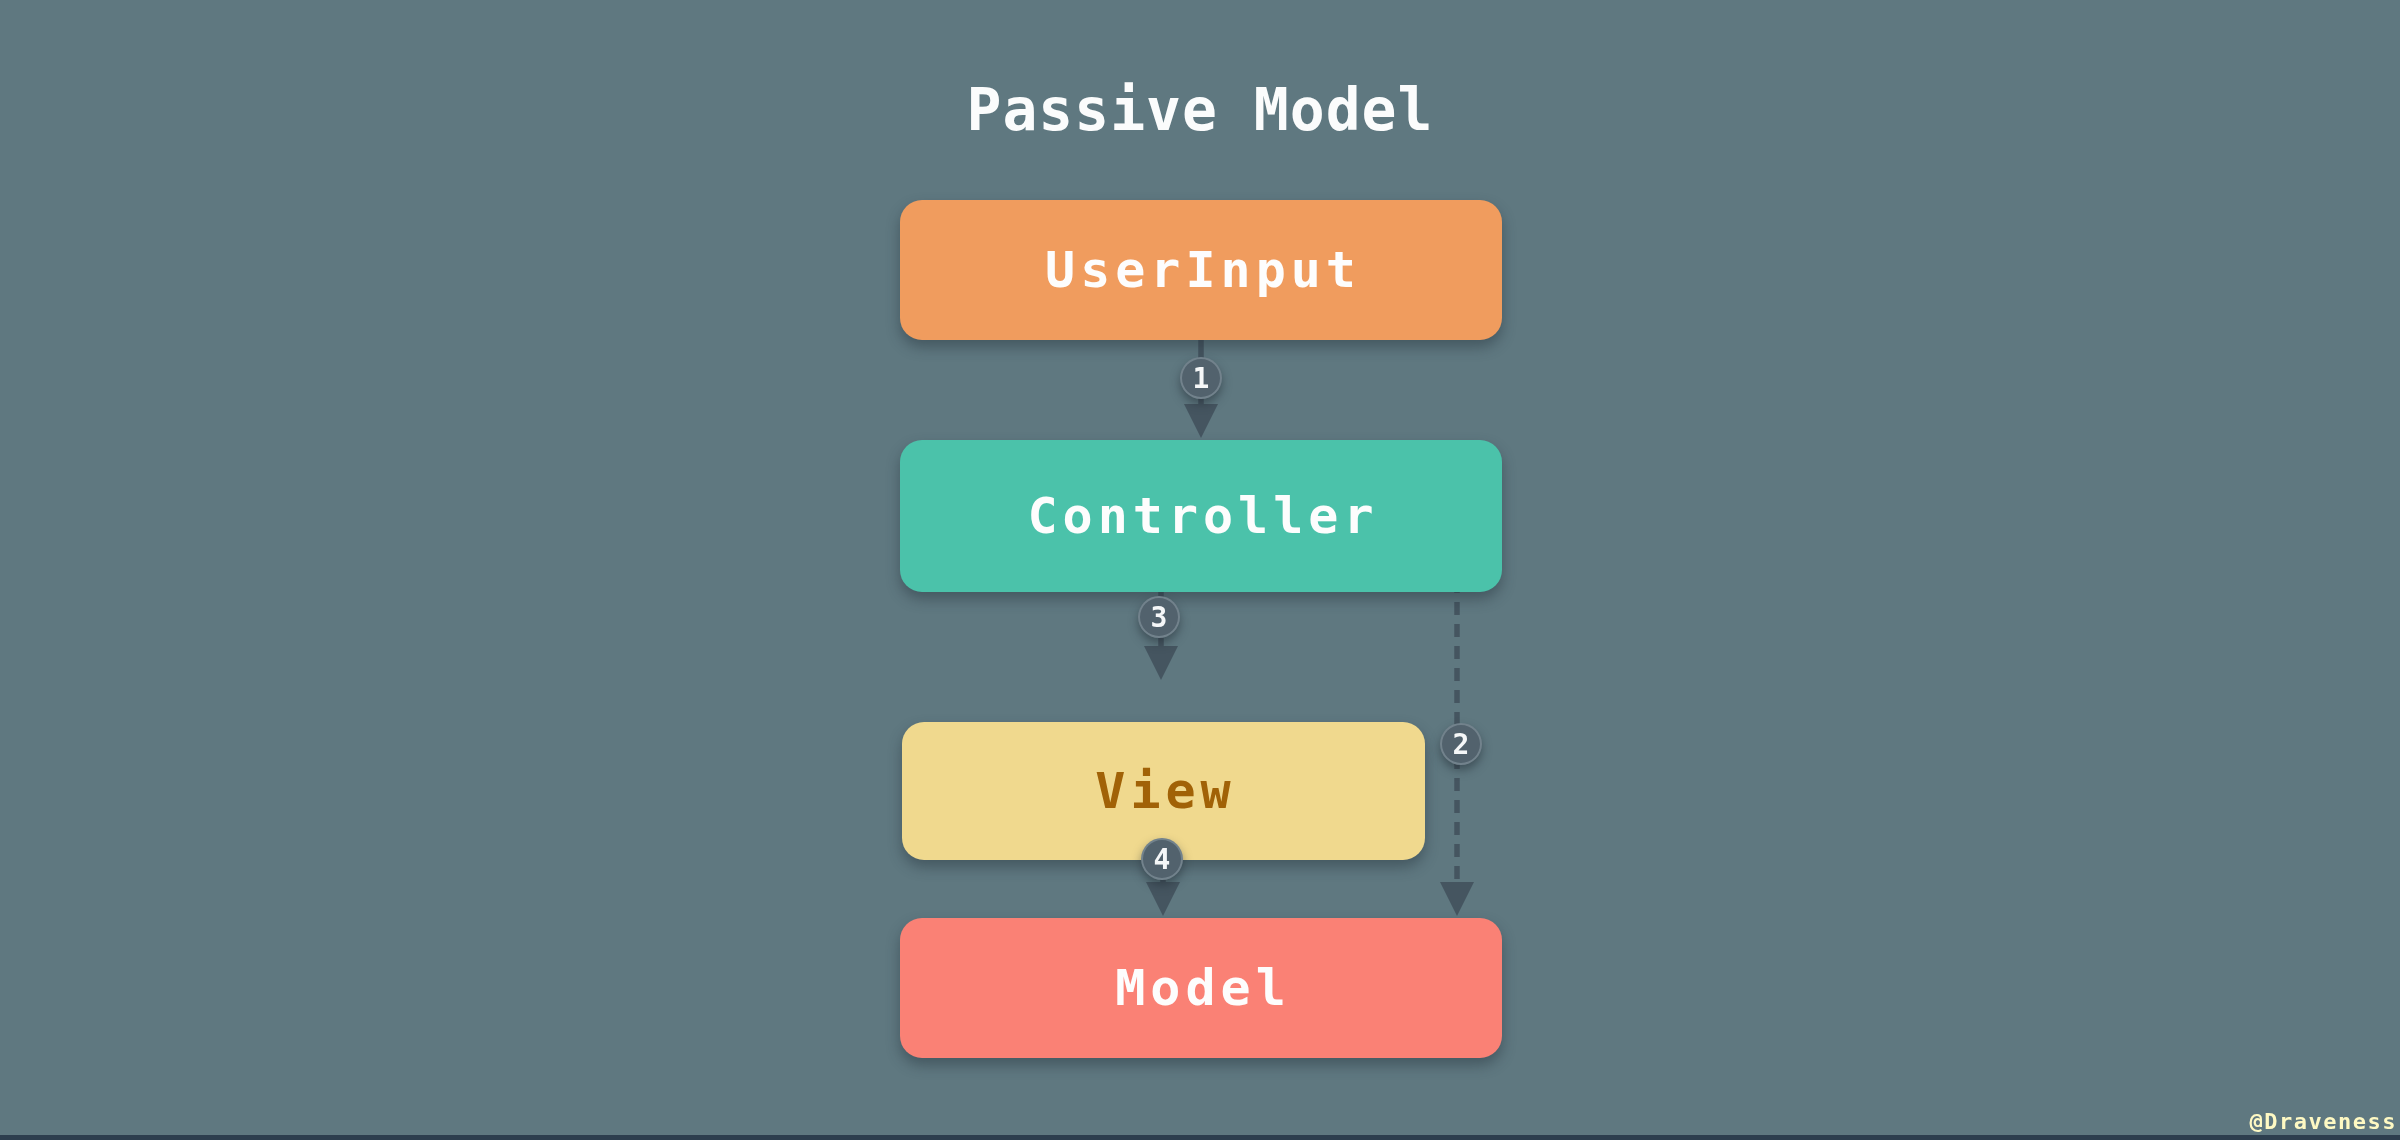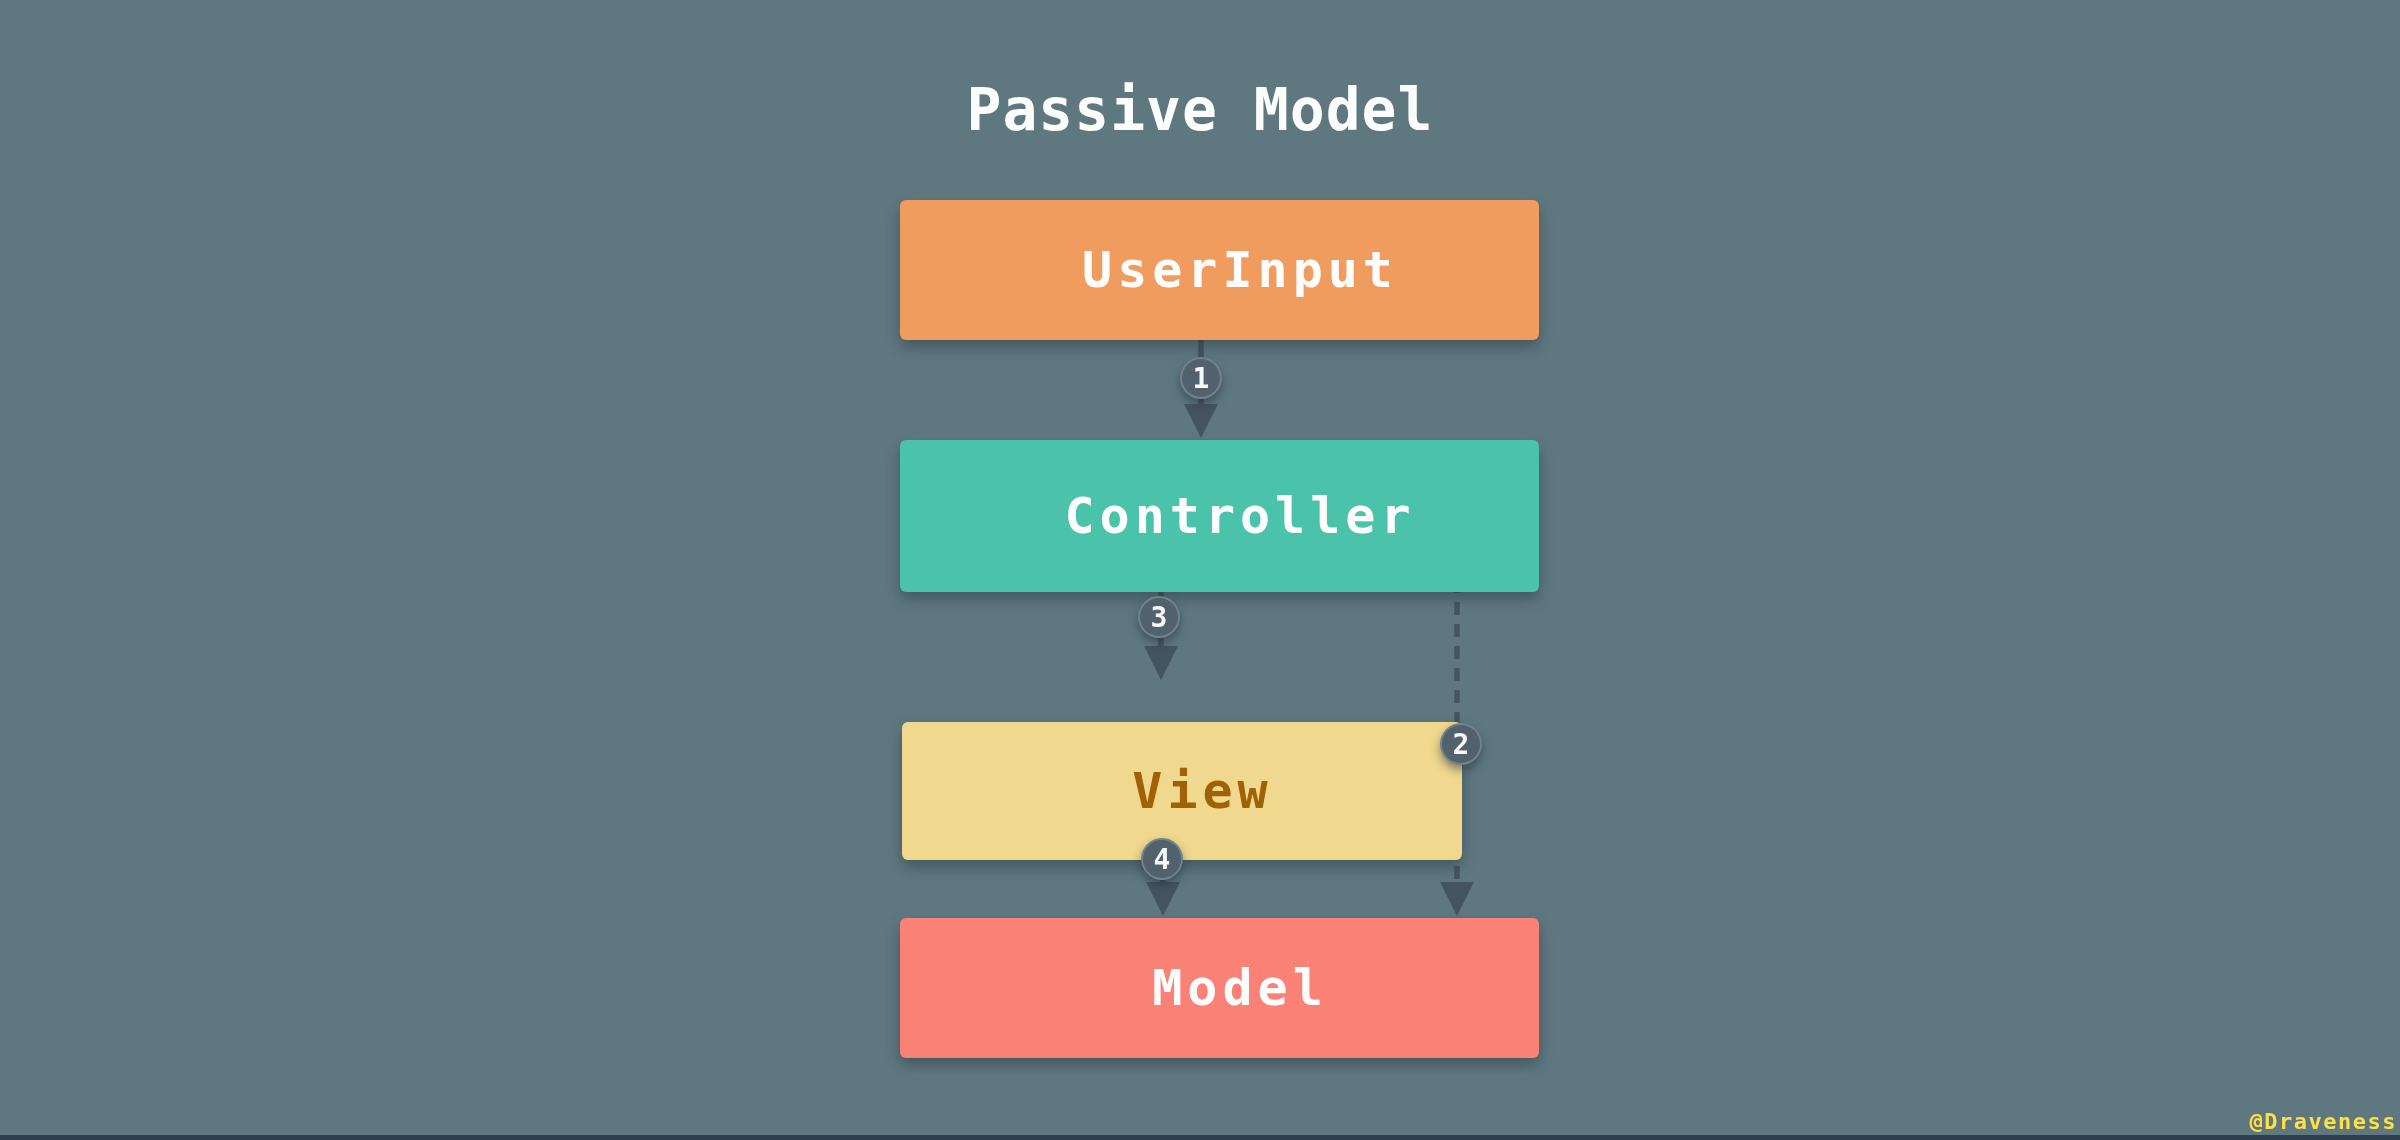--- a/index.html
+++ b/index.html
@@ -22,29 +22,28 @@
     font-weight: bold;
     letter-spacing: 1px;
     color: #fbfcfc;
   }
   .edges {
     position: absolute;
     top: 0; left: 0;
   }
   .node {
     position: absolute;
-    border-radius: 6px;
+    border-radius: 22px;
     display: flex;
     align-items: center;
     justify-content: center;
     box-shadow: 0 7px 14px rgba(36,49,58,0.45);
     font-size: 50px;
     font-weight: bold;
     letter-spacing: 5px;
-    padding-left: 37px;
   }
   .node .node-label { transform: translateX(2px); }
   .badge {
     position: absolute;
     width: 42px;
     height: 42px;
     border-radius: 50%;
     box-sizing: border-box;
     border: 2px solid rgba(140,157,166,0.55);
     display: flex;
@@ -106,15 +105,15 @@
       <div class="badge" style="left: 1440px; top: 723px; background: rgb(82, 98, 109); color: rgb(245, 247, 248);">
         <span>2</span>
       </div>
       <div class="badge" style="left: 1138px; top: 596px; background: rgb(82, 98, 109); color: rgb(245, 247, 248);">
         <span>3</span>
       </div>
       <div class="badge" style="left: 1141px; top: 838px; background: rgb(82, 98, 109); color: rgb(245, 247, 248);">
         <span>4</span>
       </div>
     </div>
-  <div class="watermark" style="color: #fde047; margin-top: 6px;">@Draveness</div>
+  <div class="watermark" style="color: #fef9c3; margin-top: 6px;">@Draveness</div>
   <div class="bottom-bar" style="background: rgb(45, 62, 78);"></div>
 </div>
 
 </body></html>

